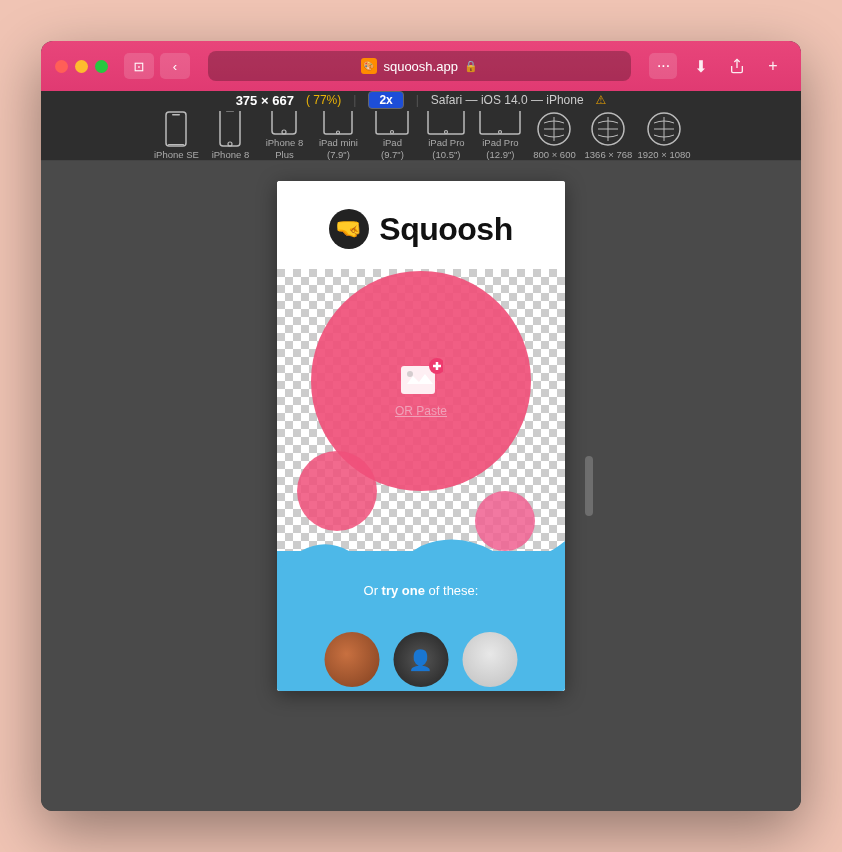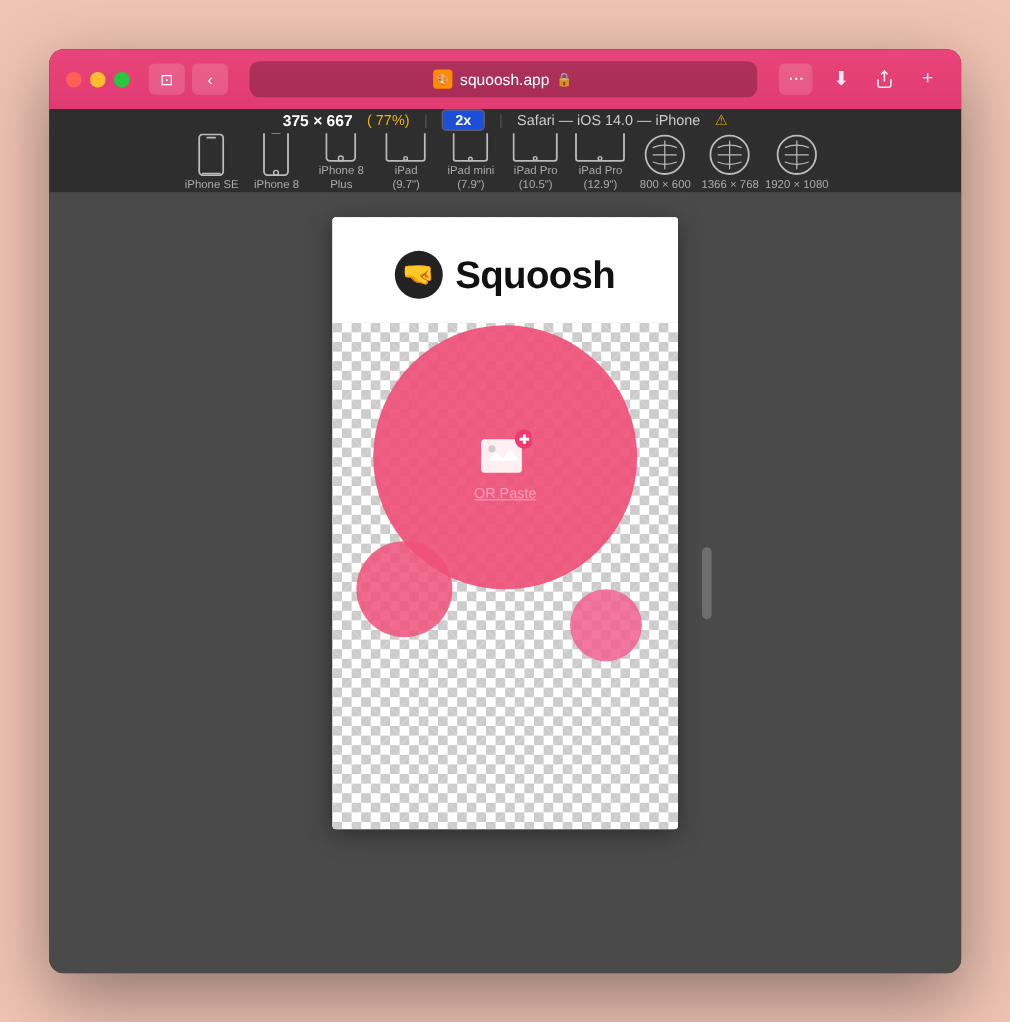--- a/index.html
+++ b/index.html
@@ -423,36 +423,36 @@
             <rect x="1" y="1" width="24" height="42" rx="3" stroke="#bbb" stroke-width="1.5" fill="none"></rect>
             <rect x="8" y="3" width="10" height="1.5" rx="0.75" fill="#bbb"></rect>
             <circle cx="13" cy="41" r="2" stroke="#bbb" stroke-width="1.2"></circle>
           </svg>
         </div>
         <span class="device-label">iPhone 8<br>Plus</span>
       </div>
 
       <div class="device-item">
         <div class="device-icon">
+          <svg width="30" height="38" viewBox="0 0 30 38" fill="none">
+            <rect x="1" y="1" width="28" height="36" rx="2" stroke="#bbb" stroke-width="1.5" fill="none"></rect>
+            <circle cx="15" cy="35.5" r="1.5" stroke="#bbb" stroke-width="1.2"></circle>
+          </svg>
+        </div>
+        <span class="device-label">iPad mini<br>(7.9")</span>
+      </div>
+
+      <div class="device-item">
+        <div class="device-icon">
           <svg width="34" height="42" viewBox="0 0 34 42" fill="none">
             <rect x="1" y="1" width="32" height="40" rx="2" stroke="#bbb" stroke-width="1.5" fill="none"></rect>
             <circle cx="17" cy="39" r="1.5" stroke="#bbb" stroke-width="1.2"></circle>
           </svg>
         </div>
         <span class="device-label">iPad<br>(9.7")</span>
-      </div>
-
-      <div class="device-item">
-        <div class="device-icon">
-          <svg width="30" height="38" viewBox="0 0 30 38" fill="none">
-            <rect x="1" y="1" width="28" height="36" rx="2" stroke="#bbb" stroke-width="1.5" fill="none"></rect>
-            <circle cx="15" cy="35.5" r="1.5" stroke="#bbb" stroke-width="1.2"></circle>
-          </svg>
-        </div>
-        <span class="device-label">iPad mini<br>(7.9")</span>
       </div>
 
       <div class="device-item">
         <div class="device-icon">
           <svg width="38" height="46" viewBox="0 0 38 46" fill="none">
             <rect x="1" y="1" width="36" height="44" rx="2" stroke="#bbb" stroke-width="1.5" fill="none"></rect>
             <circle cx="19" cy="43" r="1.5" stroke="#bbb" stroke-width="1.2"></circle>
           </svg>
         </div>
         <span class="device-label">iPad Pro<br>(10.5")</span>
@@ -534,16 +534,33 @@
             <path d="M8 28 L14 20 L20 26 L26 18 L34 28" fill="white" stroke="white" stroke-width="0"></path>
             <circle cx="11" cy="18" r="3" fill="#aaa" opacity="0.5"></circle>
 
             <circle cx="38" cy="10" r="8" fill="#ee3a6e"></circle>
             <line x1="34" y1="10" x2="42" y2="10" stroke="white" stroke-width="2.5"></line>
             <line x1="38" y1="6" x2="38" y2="14" stroke="white" stroke-width="2.5"></line>
           </svg>
           <span class="or-paste">OR Paste</span>
         </div>
 
+        <div class="wave-section">
+          <svg class="wave-top" viewBox="0 0 288 40" fill="#4db8e8" preserveAspectRatio="none">
+            <path d="M0 40 Q36 0 72 20 Q108 40 144 15 Q180 0 216 20 Q252 40 288 10 L288 40 Z" fill="#4db8e8"></path>
+          </svg>
+          <div style="position:absolute; top: 30px; left:0; right:0; text-align:center;">
+            <span style="color:white; font-size:13px;">
+              Or <strong>try one</strong> of these:
+            </span>
+          </div>
+          <div class="thumb-row">
+            <div class="thumb thumb-1" style="background: radial-gradient(circle at 40% 40%, #c87040, #804020);"></div>
+            <div class="thumb thumb-2" style="background: radial-gradient(circle at 50% 50%, #555, #222); display:flex; align-items:center; justify-content:center; color:#aaa; font-size:20px;">
+              <span>👤</span>
+            </div>
+            <div class="thumb thumb-3" style="background: radial-gradient(circle at 50% 40%, #e8e8e8, #c0c0c0);"></div>
+          </div>
+        </div>
       </div>
     </div>
   </div>
 </div>
 
 </body></html>

